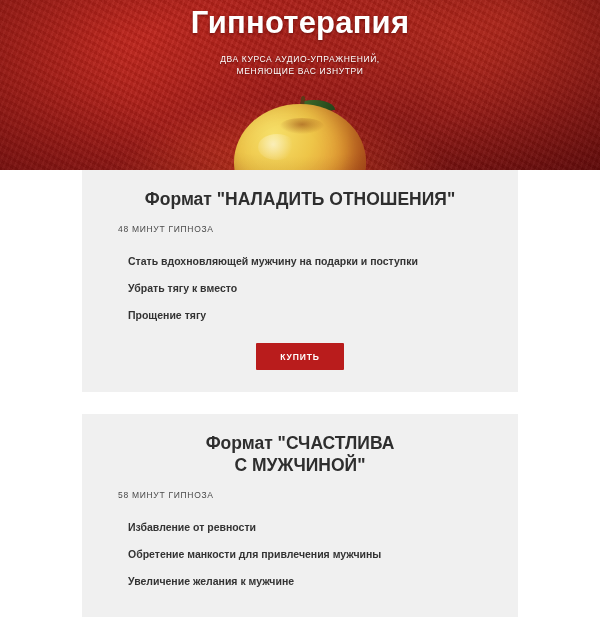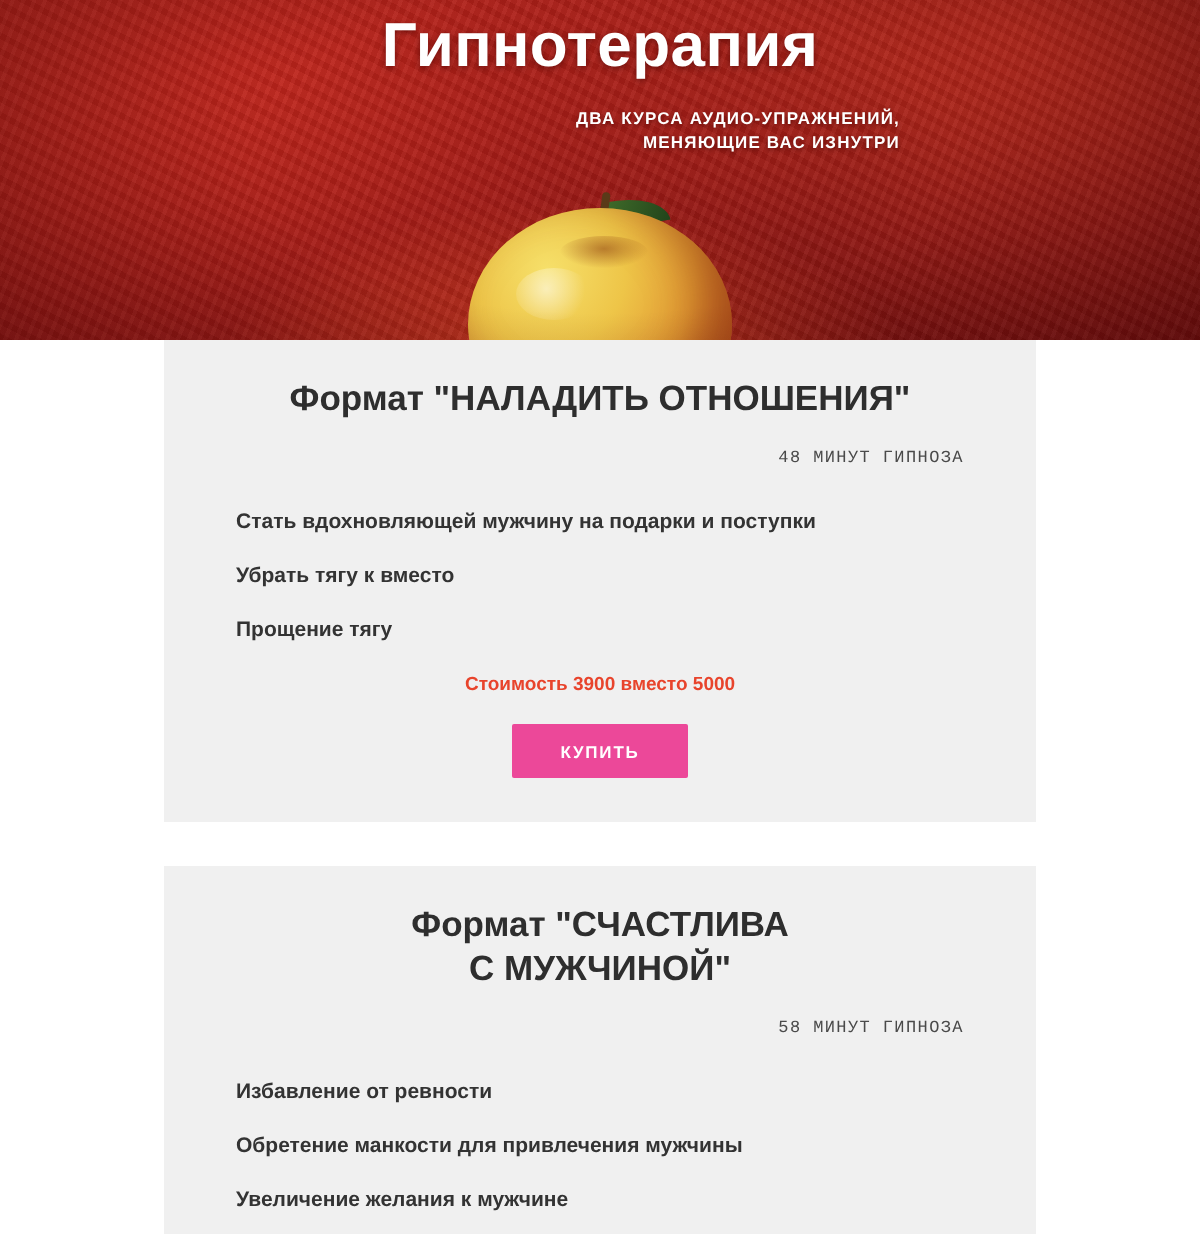--- a/index.html
+++ b/index.html
@@ -118,26 +118,25 @@
     font-weight: bold;
     color: #ffffff;
     letter-spacing: 0.2px;
     text-shadow: 0 1px 3px rgba(60,0,0,0.55);
   }
   .hero-sub {
     margin: 10px auto 0;
     width: 300px;
     font-size: 8.5px;
     line-height: 12px;
-    font-weight: bold;
+    font-weight: normal;
     letter-spacing: 0.6px;
     color: #ffffff;
     text-transform: uppercase;
     text-shadow: 0 1px 2px rgba(60,0,0,0.5);
-    text-align: right;
   }
 
   
   .content {
     padding: 0;
     background: #ffffff;
   }
   .card {
     width: 364px;
     margin: 0 auto;
@@ -151,53 +150,53 @@
   .card-title {
     margin: 0;
     text-align: center;
     font-size: 17.5px;
     line-height: 22px;
     font-weight: bold;
     color: #2e2e2e;
   }
   .card-duration {
     margin: 14px 0 0;
-    text-align: right;
+    text-align: left;
     font-size: 8.5px;
     letter-spacing: 0.7px;
     color: #4a4a4a;
     text-transform: uppercase;
-    font-family: Liberation Mono, monospace;
   }
   .feature-list {
     list-style: none;
     margin: 14px 0 0;
     padding: 0;
   }
   .feature-list li {
     font-size: 10.5px;
     line-height: 14px;
     color: #333333;
     font-weight: bold;
     padding: 6px 0 7px 0;
+    margin-left: 10px;
   }
   .price {
     margin: 8px 0 0;
     text-align: center;
     font-size: 9.5px;
     color: #e8442c;
     font-weight: bold;
   }
   .buy-btn {
     display: block;
     margin: 14px auto 0;
     width: 88px;
     padding: 9px 0 8px;
     border: none;
-    background: #ec4899;
+    background: #b91c1c;
     color: #ffffff;
     font-family: "Liberation Sans", sans-serif;
     font-size: 8.5px;
     font-weight: bold;
     letter-spacing: 0.9px;
     text-transform: uppercase;
     cursor: pointer;
     border-radius: 1px;
   }
 </style>
@@ -229,21 +228,20 @@
   <main class="content">
 
     <section class="card">
       <h2 class="card-title">Формат "НАЛАДИТЬ ОТНОШЕНИЯ"</h2>
       <p class="card-duration">48 МИНУТ ГИПНОЗА</p>
       <ul class="feature-list">
         <li>Стать вдохновляющей мужчину на подарки и поступки</li>
         <li>Убрать тягу к вместо</li>
         <li>Прощение тягу</li>
       </ul>
-      <p class="price">Стоимость 3900 вместо 5000</p>
       <button class="buy-btn">КУПИТЬ</button>
     </section>
 
     <section class="card">
       <h2 class="card-title">
         <span>Формат "СЧАСТЛИВА</span><br>
         <span>С МУЖЧИНОЙ"</span>
       </h2>
       <p class="card-duration">58 МИНУТ ГИПНОЗА</p>
       <ul class="feature-list">

